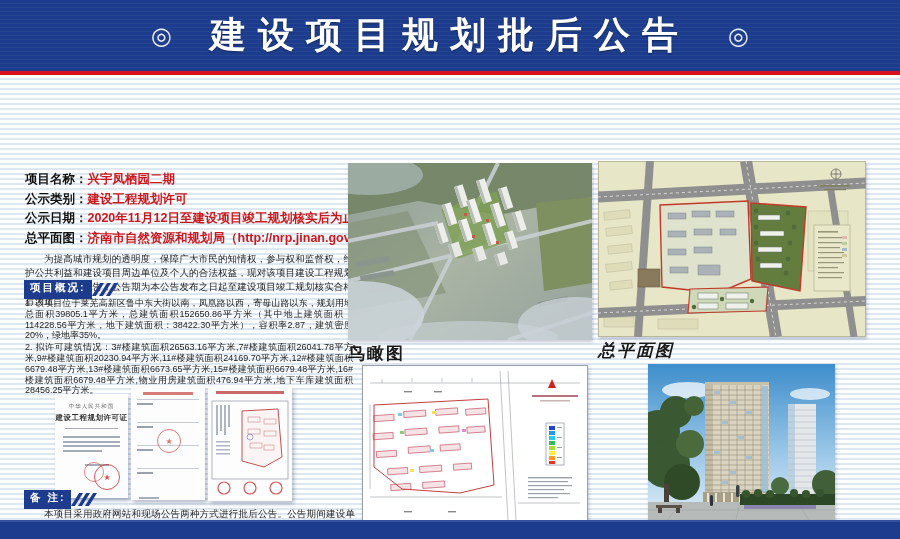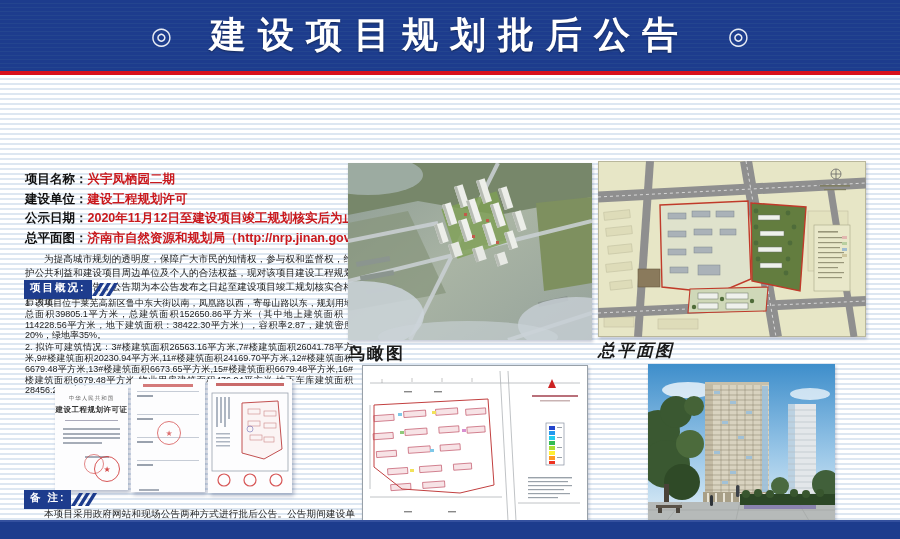--- a/index.html
+++ b/index.html
@@ -39,21 +39,21 @@
   .stripe{width:4px;height:13px;background:#1d3c8d;transform:skewX(-32deg);}
 
   .overview{position:absolute;left:25px;top:223px;width:328px;font-size:9px;line-height:10.8px;
     color:#1c1c1c;text-align:justify;}
   .overview p{margin:0 0 1px 0;}
 
   .remarks{position:absolute;left:25px;top:432px;width:330px;font-size:9.5px;line-height:13px;
     color:#1c1c1c;text-indent:2em;text-align:justify;}
 
   
-  .permits{position:absolute;left:55px;top:304px;width:250px;height:114px;display:flex;gap:3px;}
+  .permits{position:absolute;left:55px;top:312px;width:250px;height:114px;display:flex;gap:3px;}
   .permit{background:#fdfdfe;box-shadow:2px 3px 4px rgba(20,40,90,.3);position:relative;overflow:hidden;}
   .p1{width:73px;height:104px;margin-top:7px;}
   .p2{width:74px;height:113px;}
   .p3{width:84px;height:114px;}
   .p1-country{font-size:5.5px;color:#666;text-align:center;margin-top:9px;letter-spacing:1px;}
   .p1-title{font-size:7.5px;font-weight:bold;color:#333;text-align:center;margin-top:3px;letter-spacing:.5px;white-space:nowrap;}
   .p1-no{height:1px;background:#aab;margin:5px 10px 7px 10px;}
   .bar{height:2px;background:#a6adb8;margin:2.5px 8px;}
   .bar.short{margin-right:26px;}
   .stamp{position:absolute;border:1.5px solid rgba(208,56,56,.85);border-radius:50%;
@@ -95,21 +95,21 @@
   <div class="redline"></div>
 
   <div class="content">
 
     <div class="info-list">
       <div class="info-row">
         <span class="info-label">项目名称：</span>
         <span class="info-value">兴宇凤栖园二期</span>
       </div>
       <div class="info-row">
-        <span class="info-label">建设单位：</span>
+        <span class="info-label">公示类别：</span>
         <span class="info-value">建设工程规划许可</span>
       </div>
       <div class="info-row">
         <span class="info-label">公示日期：</span>
         <span class="info-value">2020年11月12日至建设项目竣工规划核实后为止</span>
       </div>
       <div class="info-row">
         <span class="info-label">总平面图：</span>
         <span class="info-value">济南市自然资源和规划局（http://nrp.jinan.gov.cn）</span>
       </div>

